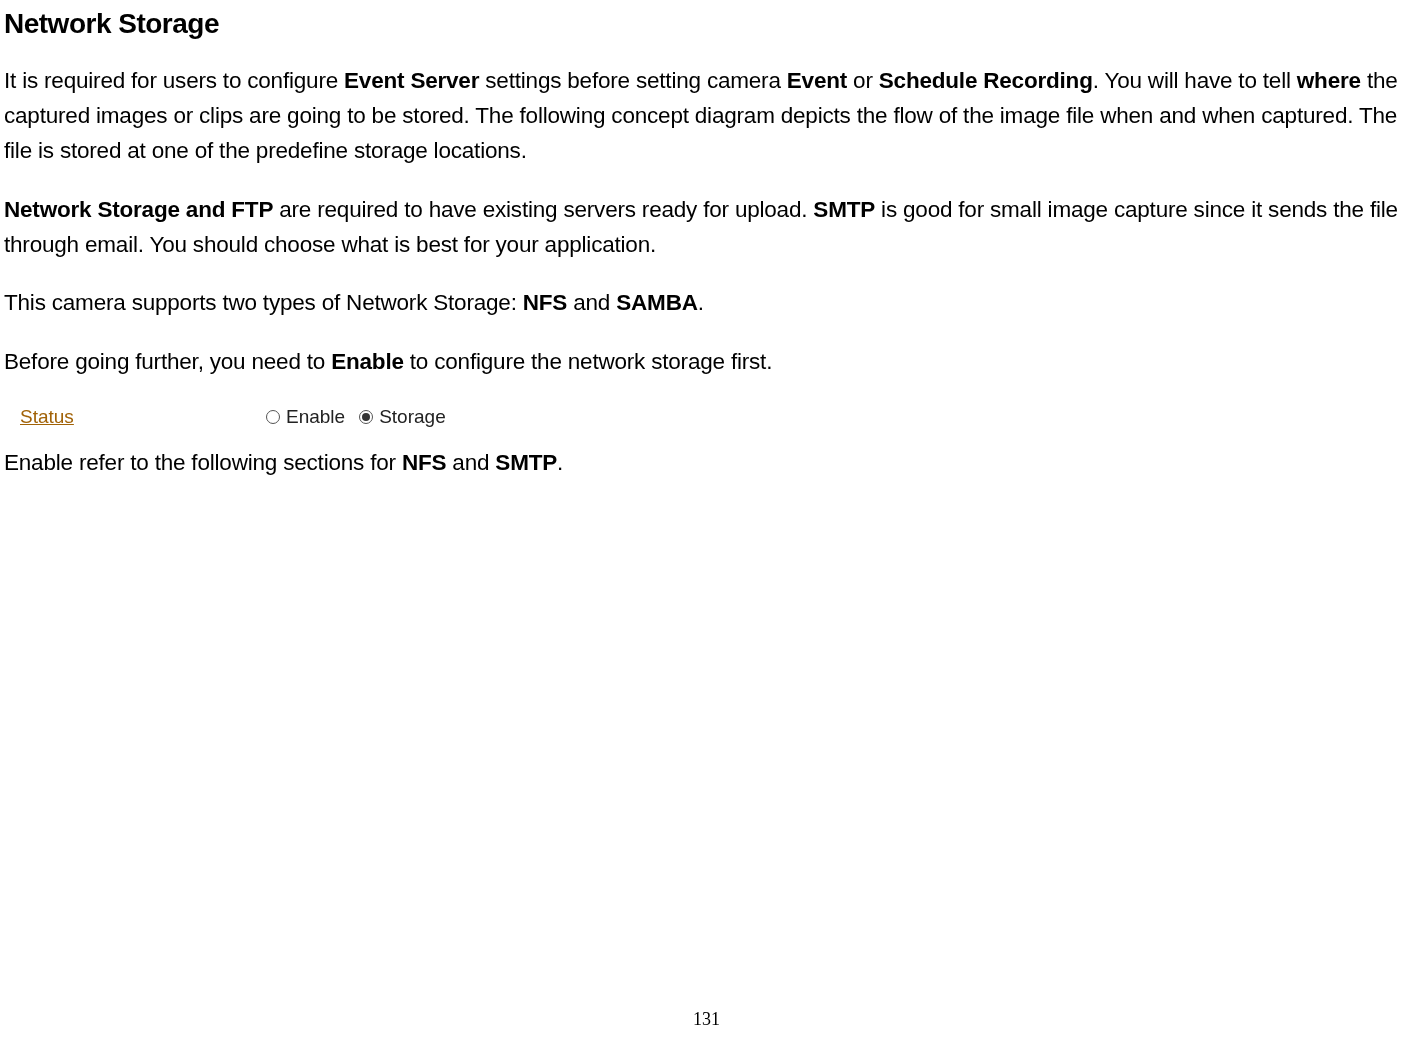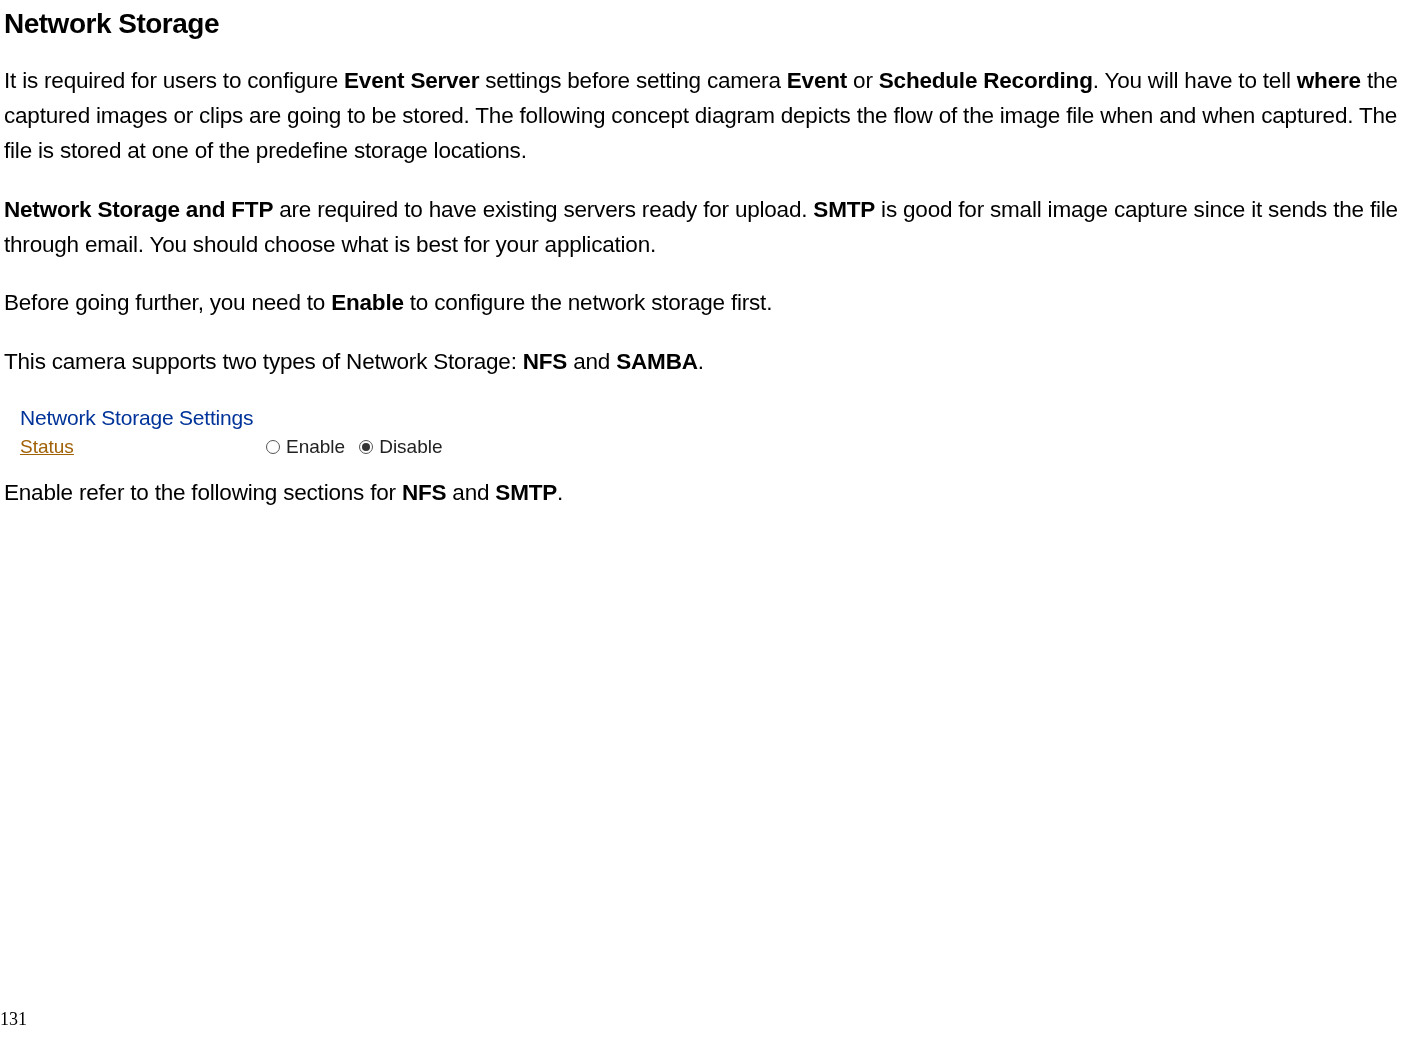--- a/index.html
+++ b/index.html
@@ -96,56 +96,56 @@
     .radio-label {
       font-size: 19px;
       color: #222;
       margin-right: 10px;
     }
     .page-number {
       position: absolute;
       bottom: 20px;
       left: 0;
       right: 0;
+      text-align: center;
       font-size: 18px;
       font-family: "Times New Roman", serif;
       color: #000;
     }
   </style>
 </head>
 <body>
 
 <div class="content">
   <h1 class="page-title">Network Storage</h1>
 
   <p class="body-text">
     <span>It is required for users to configure </span><span class="b">Event Server</span><span> settings before setting camera </span><span class="b">Event</span><span> or </span><span class="b">Schedule Recording</span><span>. You will have to tell </span><span class="b">where</span><span> the captured images or clips are going to be stored. The following concept diagram depicts the flow of the image file when and when captured. The file is stored at one of the predefine storage locations.</span>
   </p>
 
   <p class="body-text para-gap">
     <span class="b">Network Storage and FTP</span><span> are required to have existing servers ready for upload. </span><span class="b">SMTP</span><span> is good for small image capture since it sends the file through email. You should choose what is best for your application.</span>
   </p>
 
+  <p class="body-text para-gap para-tight">
+    <span>This camera supports two types of Network Storage: </span><span class="b">NFS</span><span> and </span><span class="b">SAMBA</span><span>.</span>
+  </p>
+
   <p class="body-text">
     <span>Before going further, you need to </span><span class="b">Enable</span><span> to configure the network storage first.</span>
   </p>
 
-  <p class="body-text para-gap para-tight">
-    <span>This camera supports two types of Network Storage: </span><span class="b">NFS</span><span> and </span><span class="b">SAMBA</span><span>.</span>
-  </p>
-
   <div class="screenshot-panel">
-    <div class="panel-heading">Network Storage Settings</div>
     <div class="panel-row">
       <span class="panel-label">Status</span>
       <span class="radio-group">
         <span class="radio"></span>
         <span class="radio-label">Enable</span>
         <span class="radio checked"></span>
-        <span class="radio-label">Disable</span>
+        <span class="radio-label">Storage</span>
       </span>
     </div>
   </div>
 
   <p class="body-text">
     <span>Enable refer to the following sections for </span><span class="b">NFS</span><span> and </span><span class="b">SMTP</span><span>.</span>
   </p>
 </div>
 
 <div class="page-number">131</div>

